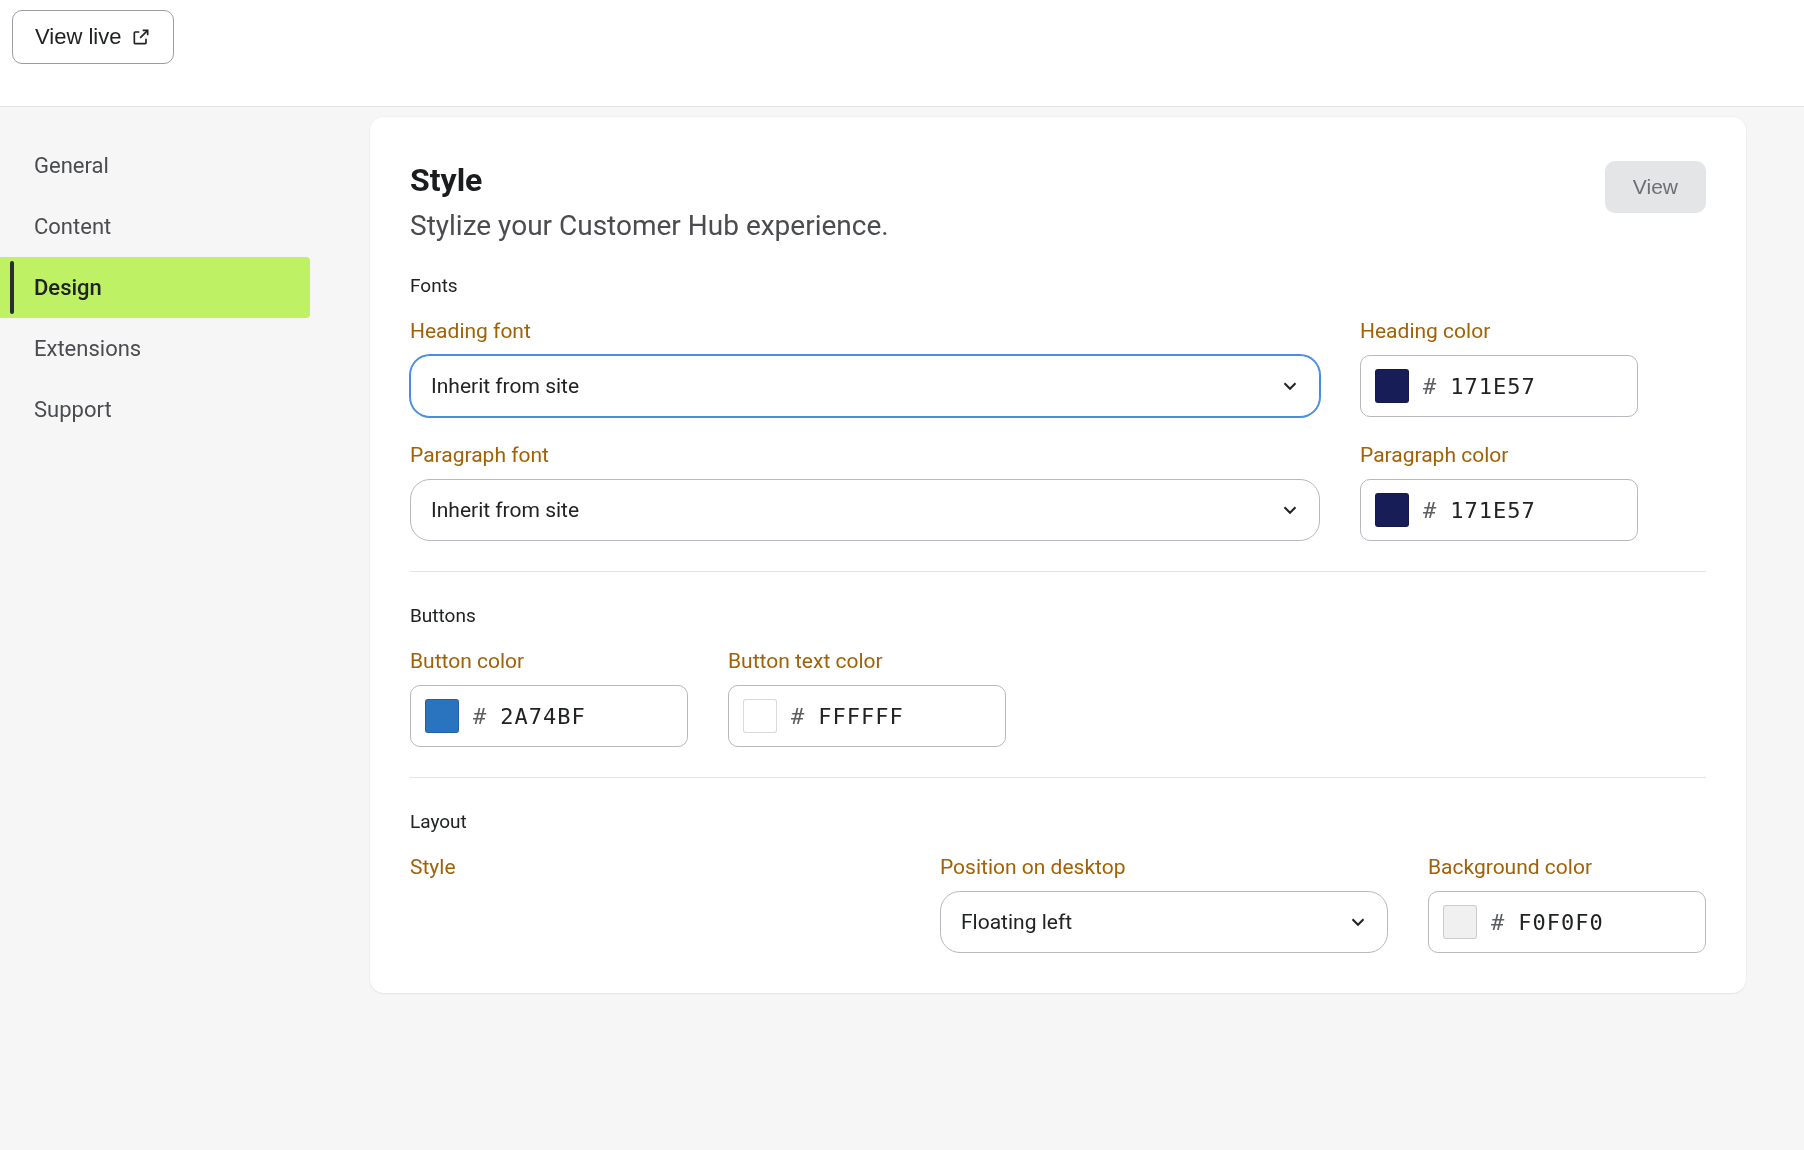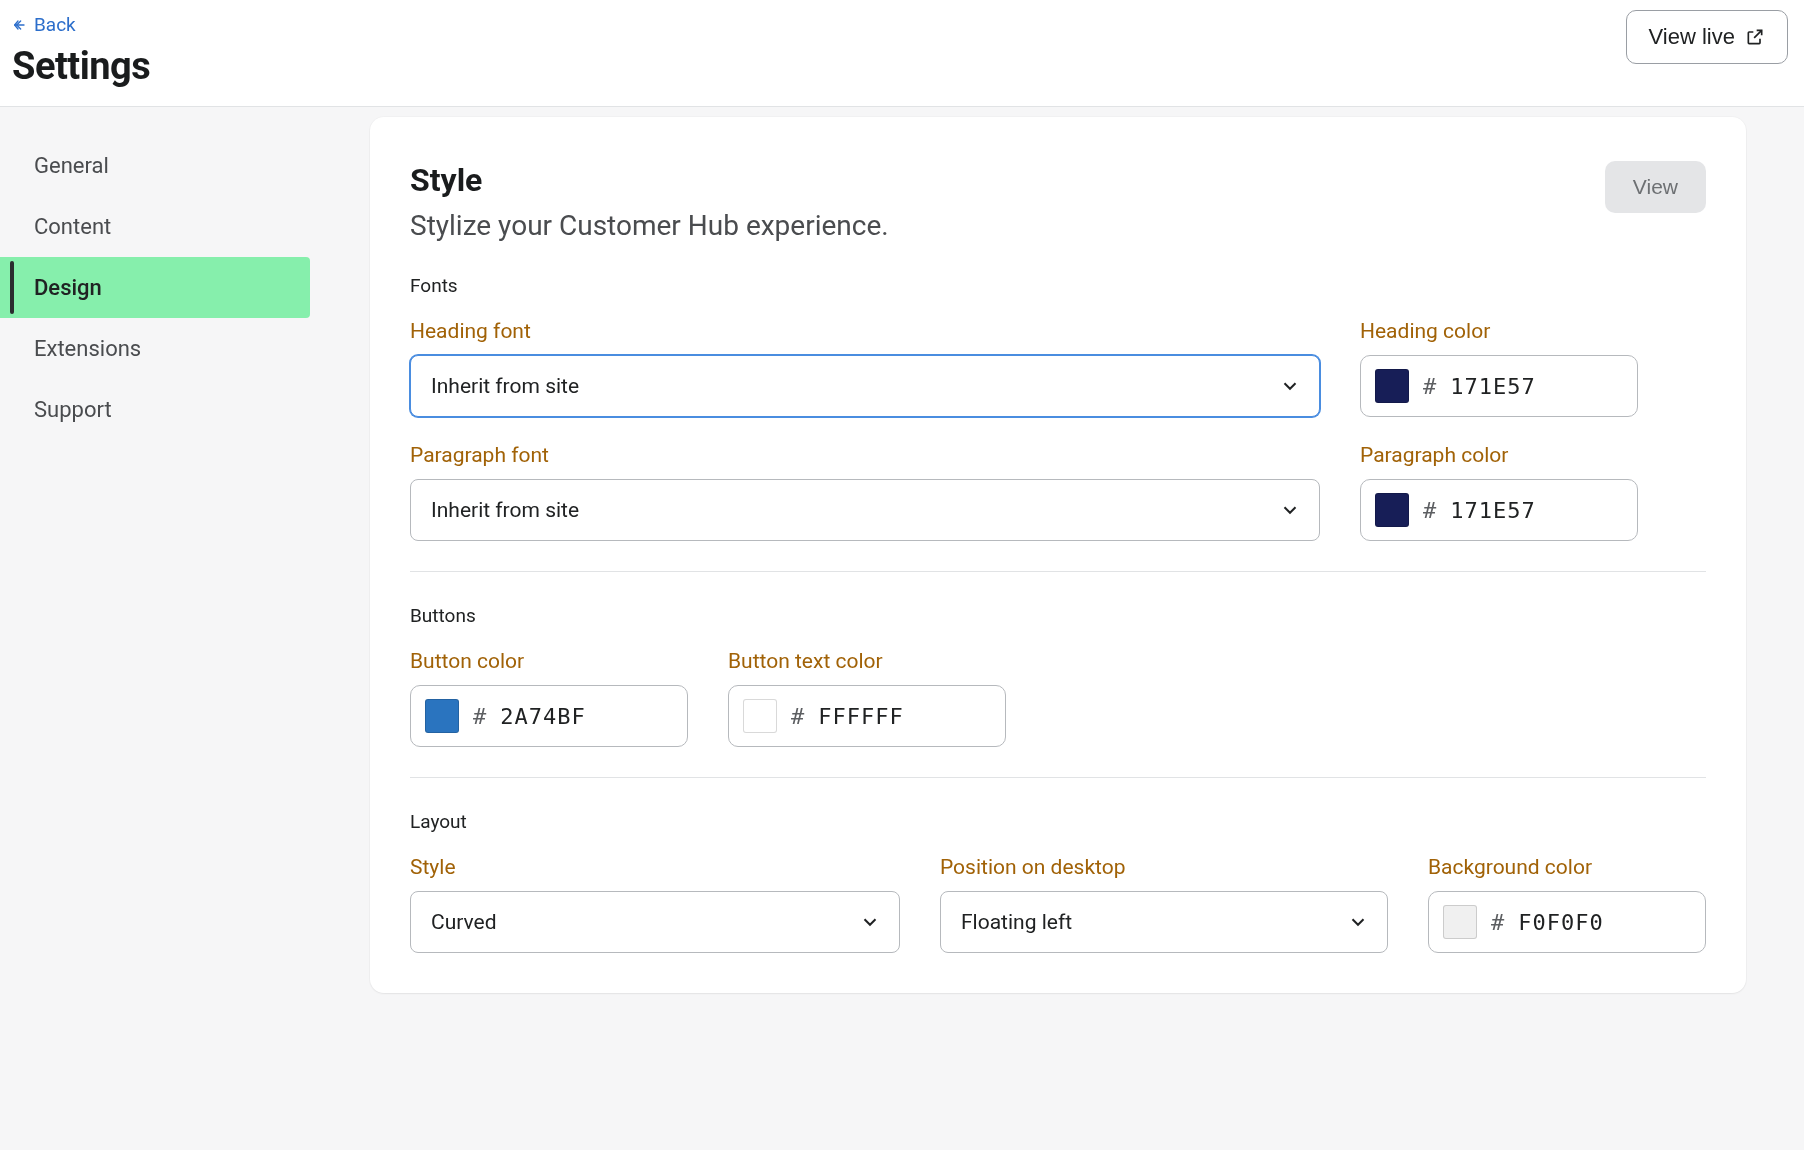--- a/index.html
+++ b/index.html
@@ -67,21 +67,21 @@
     flex-shrink: 0;
   }
   .sidebar-item {
     padding: 18px 0 18px 34px;
     font-size: 22px;
     color: #4a4c4f;
     cursor: pointer;
     border-radius: 0 4px 4px 0;
   }
   .sidebar-item.active {
-    background: #86efac;
+    background: #bef264;
     color: #202223;
     font-weight: 500;
     position: relative;
   }
   .sidebar-item.active::before {
     content: "";
     position: absolute;
     left: 10px; top: 4px; bottom: 4px;
     width: 4px;
     background: #2b2d2f;
@@ -147,21 +147,21 @@
   .field-label {
     font-size: 21px;
     color: #a16207;
     font-weight: 400;
   }
 
   
   .select {
     position: relative;
     border: 1.5px solid #b6b9bd;
-    border-radius: 8px;
+    border-radius: 20px;
     background: #fff;
     height: 62px;
     display: flex;
     align-items: center;
     padding: 0 52px 0 20px;
     font-size: 21px;
     color: #202223;
     cursor: pointer;
   }
   .select.focused {
@@ -203,31 +203,20 @@
 
   .w-lg { flex: 1; max-width: 910px; }
   .w-color-side { width: 278px; flex-shrink: 0; }
   .w-btn-color  { width: 278px; }
   .w-half { width: 490px; }
 </style>
 </head>
 <body>
 
 <div class="header">
-  <div class="header-left">
-    <div class="back-link">
-      <svg viewBox="0 0 24 24" fill="none">
-        <path d="M15 6L9 12L15 18" stroke-width="2" stroke-linecap="round" stroke-linejoin="round" transform="translate(-2 0)"></path>
-        <path d="M4 12H18" stroke-width="2" stroke-linecap="round"></path>
-        <path d="M9 6L4 12L9 18" stroke-width="2" stroke-linecap="round" stroke-linejoin="round"></path>
-      </svg>
-      <span>Back</span>
-    </div>
-    <h1 class="page-title">Settings</h1>
-  </div>
   <button class="view-live-btn">
     <span>View live</span>
     <svg viewBox="0 0 24 24">
       <path d="M14 4H20V10"></path>
       <path d="M20 4L11 13"></path>
       <path d="M18 14V19A1 1 0 0 1 17 20H5A1 1 0 0 1 4 19V7A1 1 0 0 1 5 6H10"></path>
     </svg>
   </button>
 </div>
 
@@ -326,26 +315,20 @@
             </div>
           </div>
         </div>
       </div>
 
       <div class="section">
         <div class="section-title">Layout</div>
         <div class="row">
           <div class="field w-half">
             <div class="field-label">Style</div>
-            <div class="select" style="width:490px">
-              <span>Curved</span>
-              <svg class="chev" viewBox="0 0 24 24">
-                  <path d="M6 9L12 15L18 9"></path>
-                </svg>
-            </div>
           </div>
           <div class="field">
             <div class="field-label">Position on desktop</div>
             <div class="select" style="width:448px">
               <span>Floating left</span>
               <svg class="chev" viewBox="0 0 24 24">
                   <path d="M6 9L12 15L18 9"></path>
                 </svg>
             </div>
           </div>

